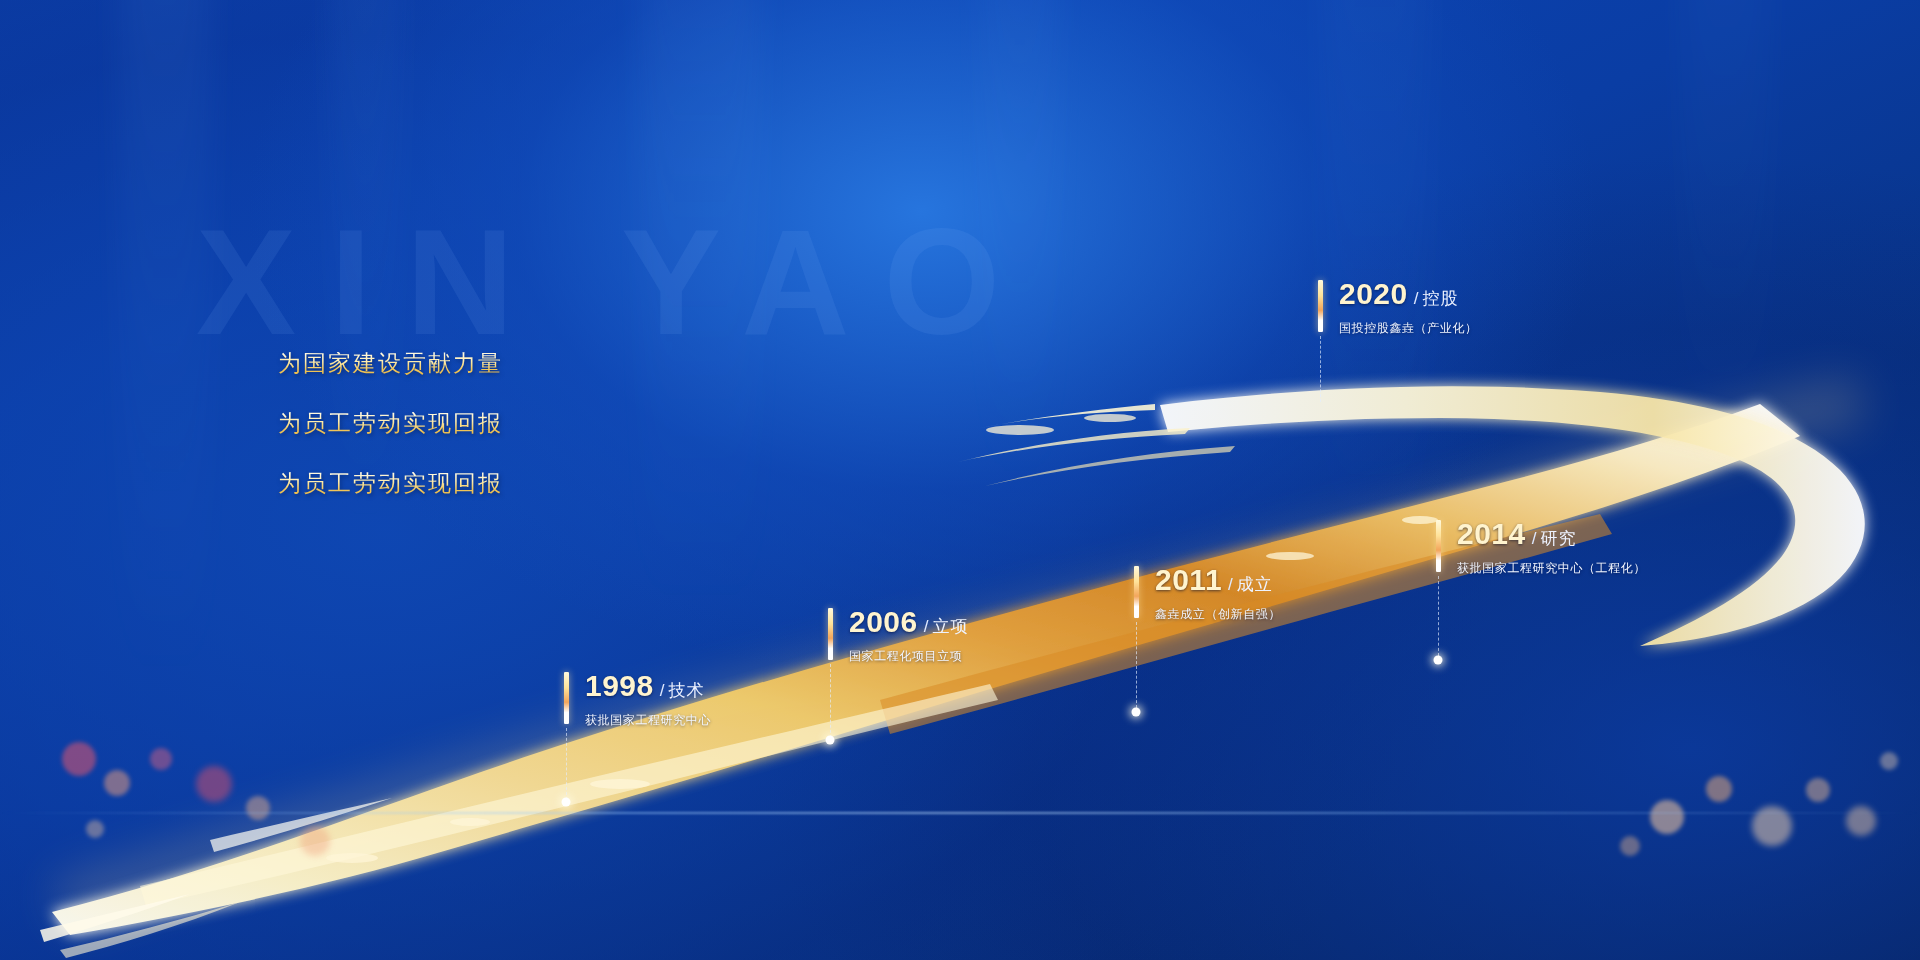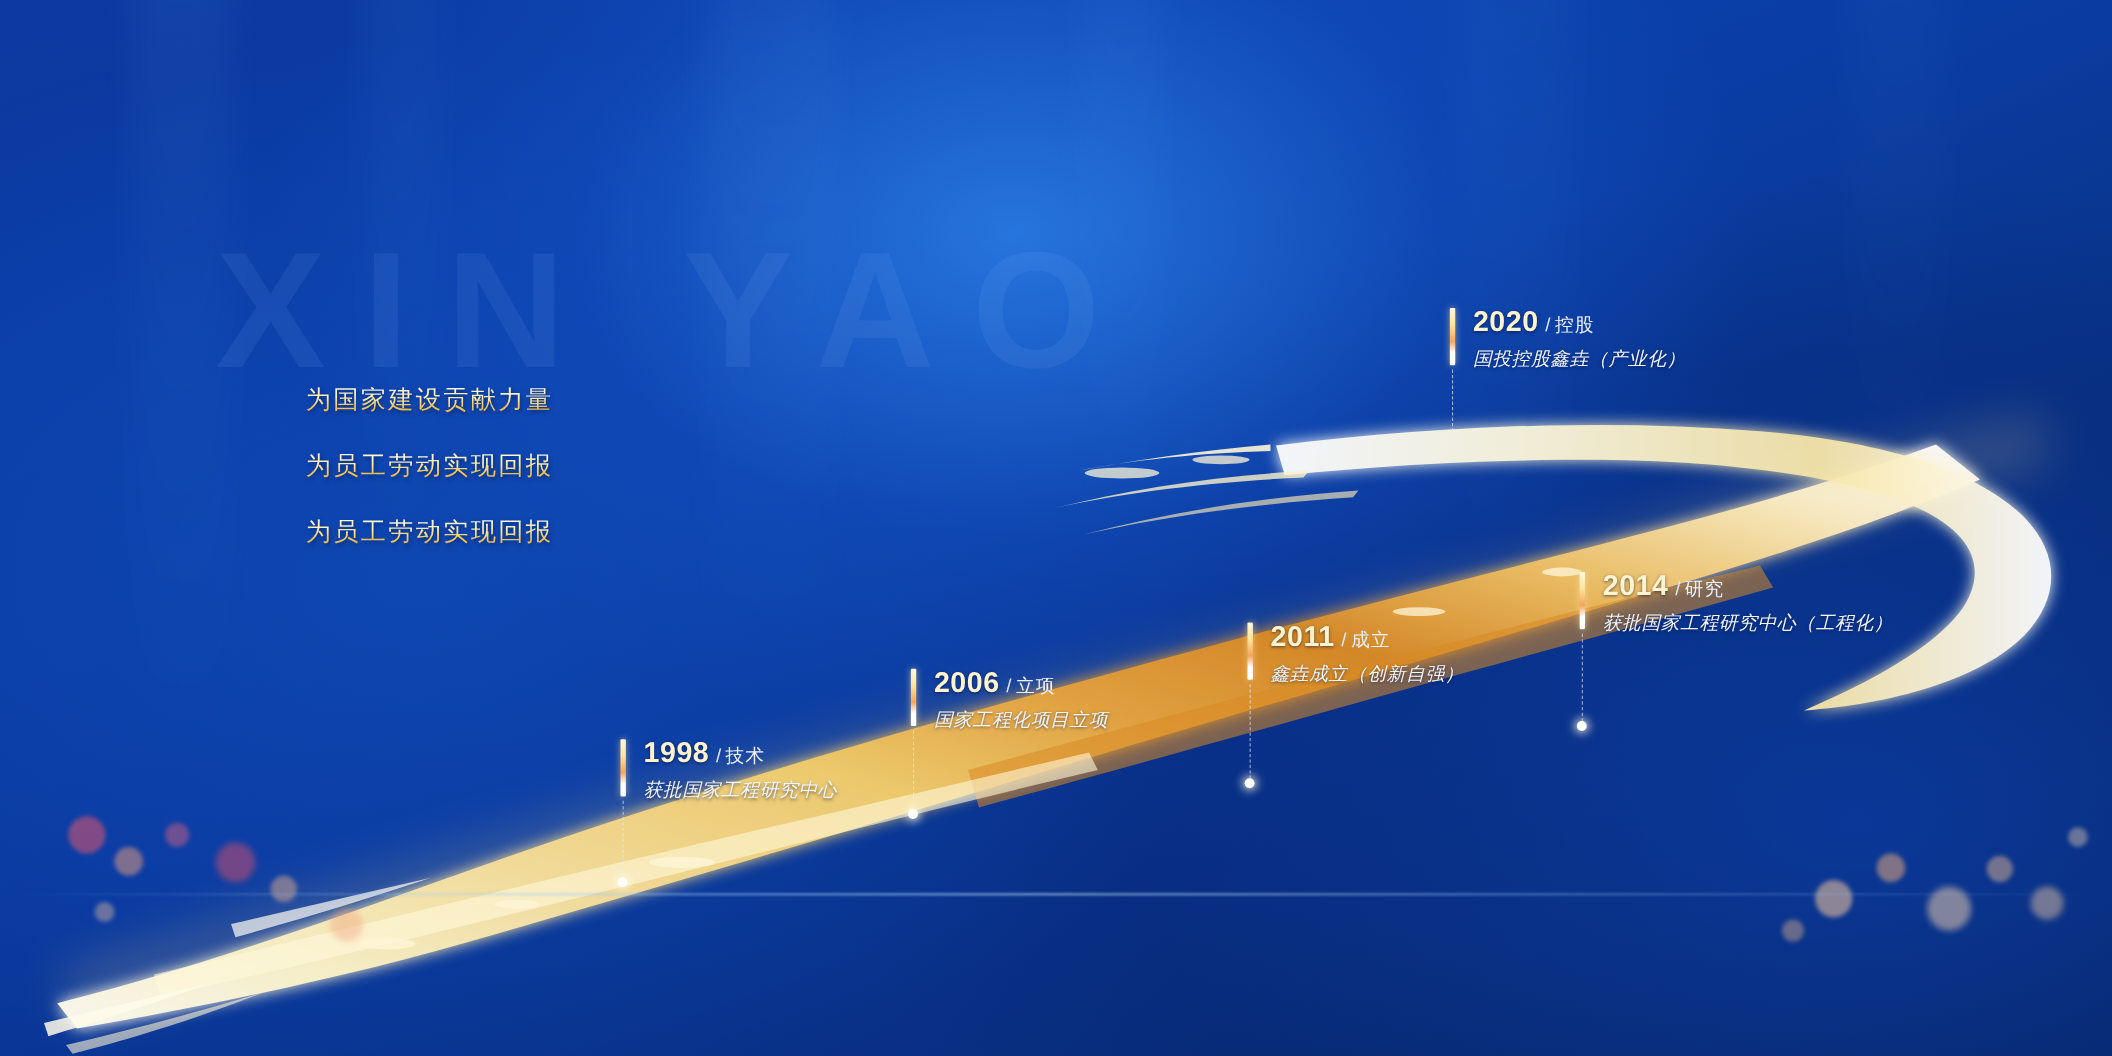--- a/index.html
+++ b/index.html
@@ -93,43 +93,42 @@
     left:0; top:0;
     width: 5px;
     height: 52px;
     border-radius: 1px;
     background: linear-gradient(180deg, #fff9dd 0%, #ffe39a 30%, #f3a65c 58%, #ffffff 78%, #ffffff 100%);
     box-shadow: 0 0 7px rgba(255,226,160,.6);
   }
   .ms-text { position:absolute; left: 21px; top: -1px; white-space: nowrap; }
   .ms-head { line-height: 1; margin-bottom: 13px; }
   .ms-year {
-    font-size: 26px;
+    font-size: 30px;
     font-weight: 700;
     letter-spacing: .5px;
     color: #fff4cf;
     text-shadow: 0 1px 3px rgba(0,10,45,.6);
   }
   .ms-slash {
     font-size: 17px;
     color: #dfe9ff;
     margin: 0 4px 0 6px;
   }
   .ms-tag {
     font-size: 17px;
     color: #eef3ff;
     letter-spacing: 1px;
   }
   .ms-desc {
-    font-size: 17px;
+    font-size: 12px;
     line-height: 1;
     color: #f2f6ff;
     letter-spacing: .6px;
     text-shadow: 0 1px 3px rgba(0,10,45,.55);
-    font-style: italic;
   }
   .ms-leader {
     position:absolute;
     left: 2px;
     width: 0;
     border-left: 1px dashed rgba(226,236,255,.65);
   }
   .ms-dot {
     position:absolute;
     width: 9px; height: 9px;

